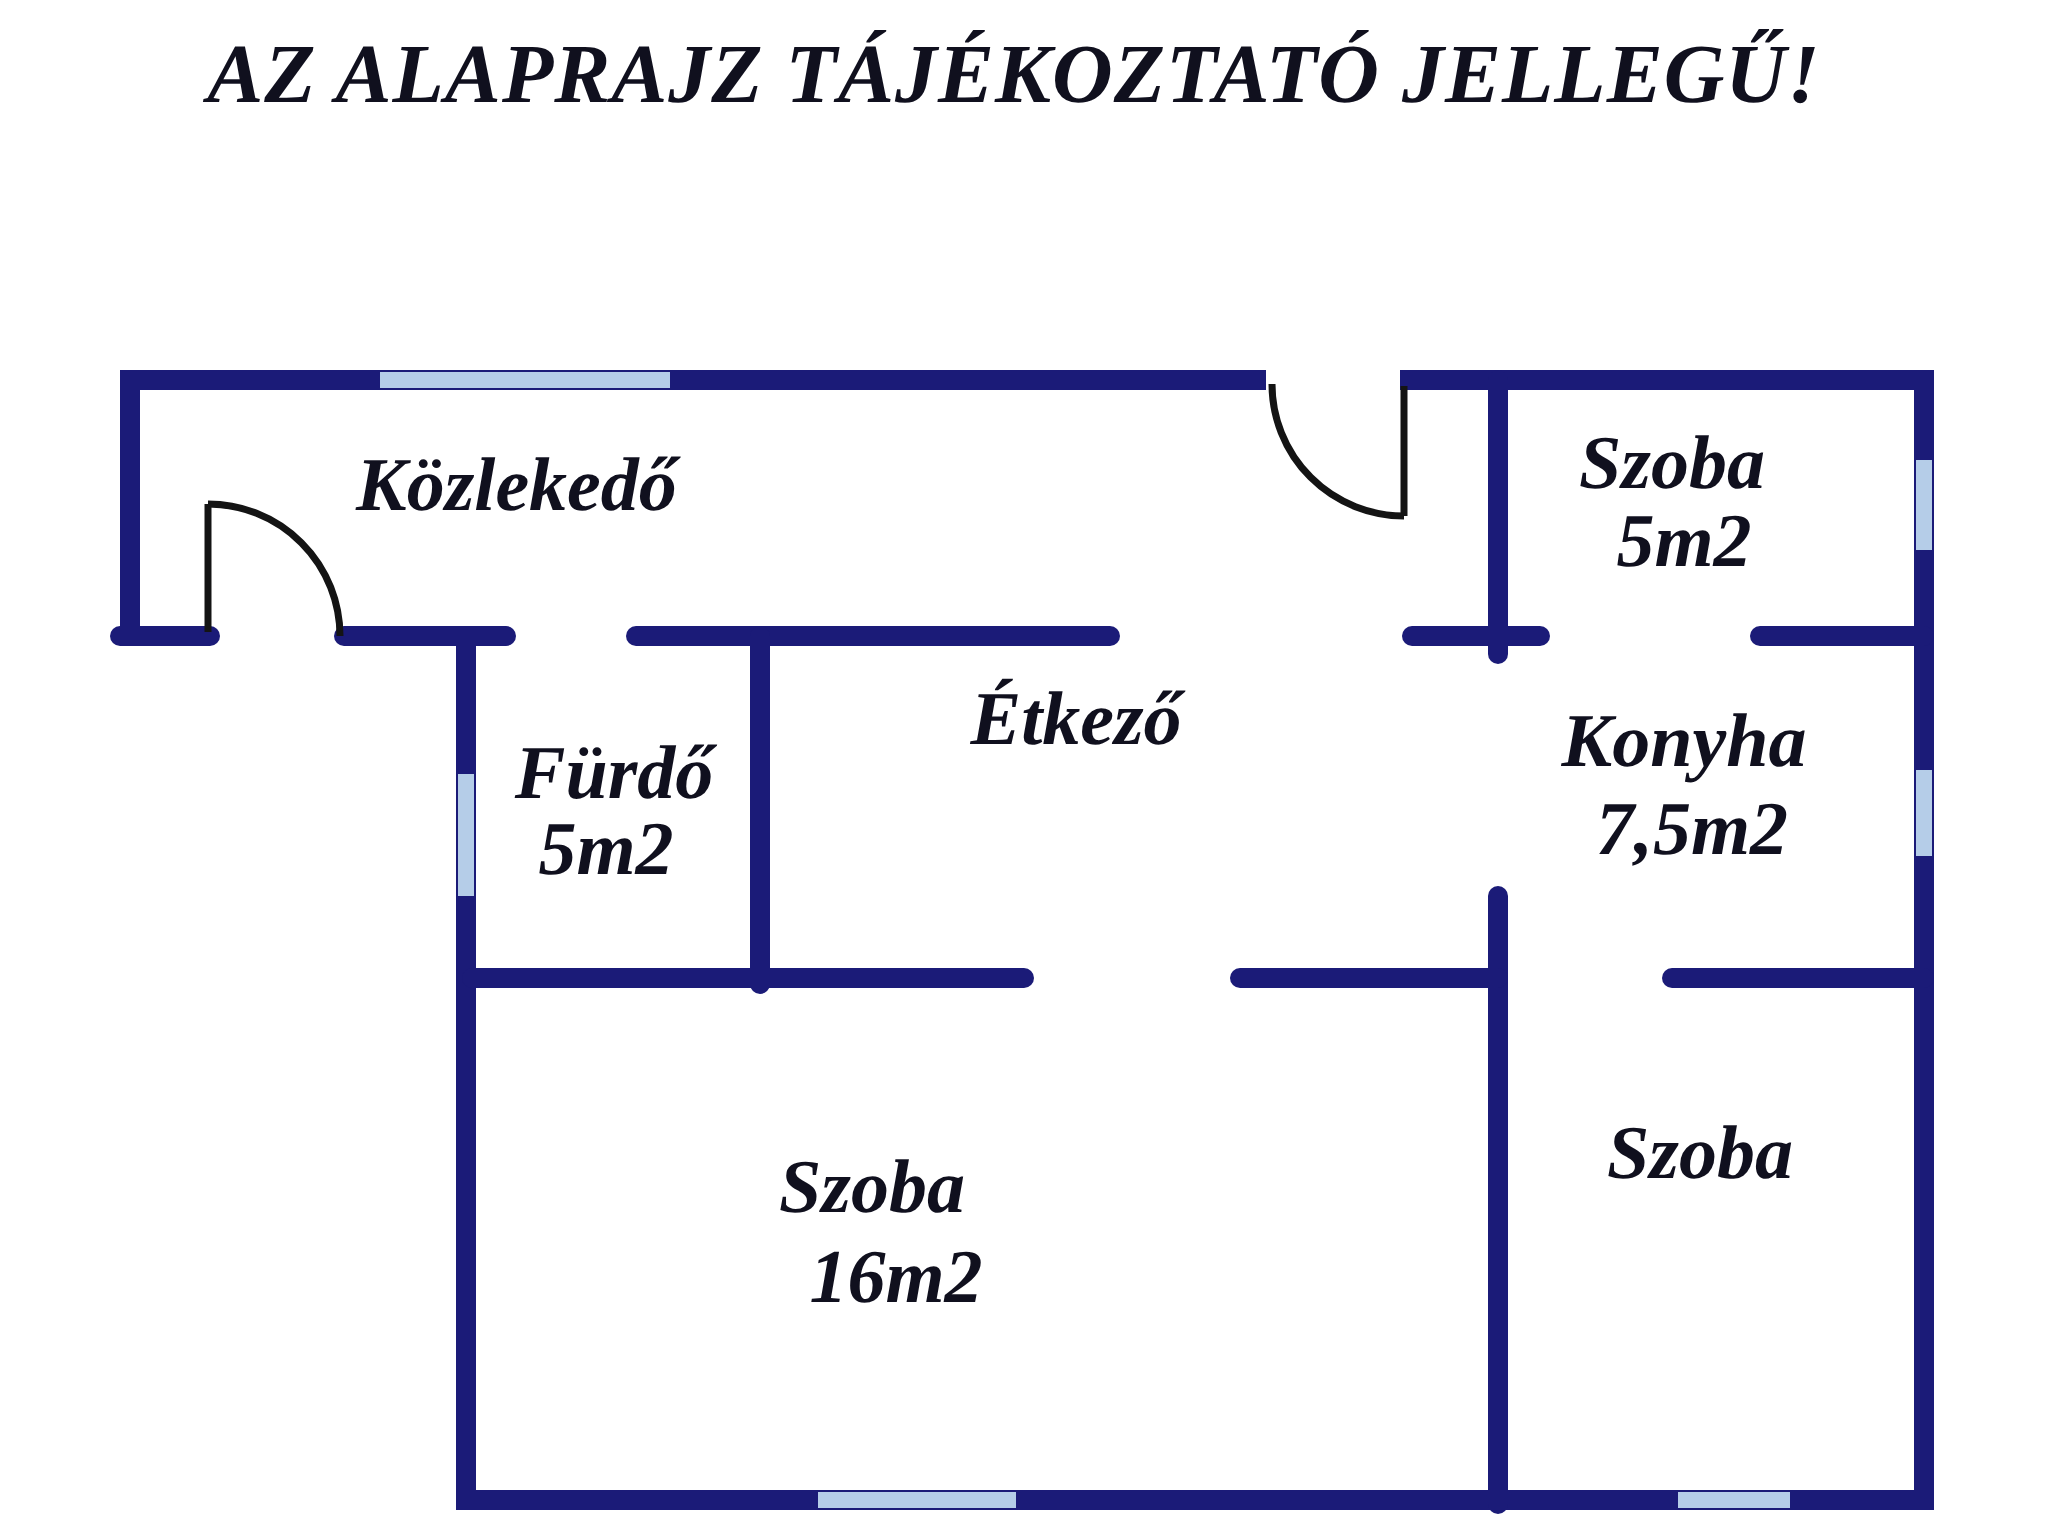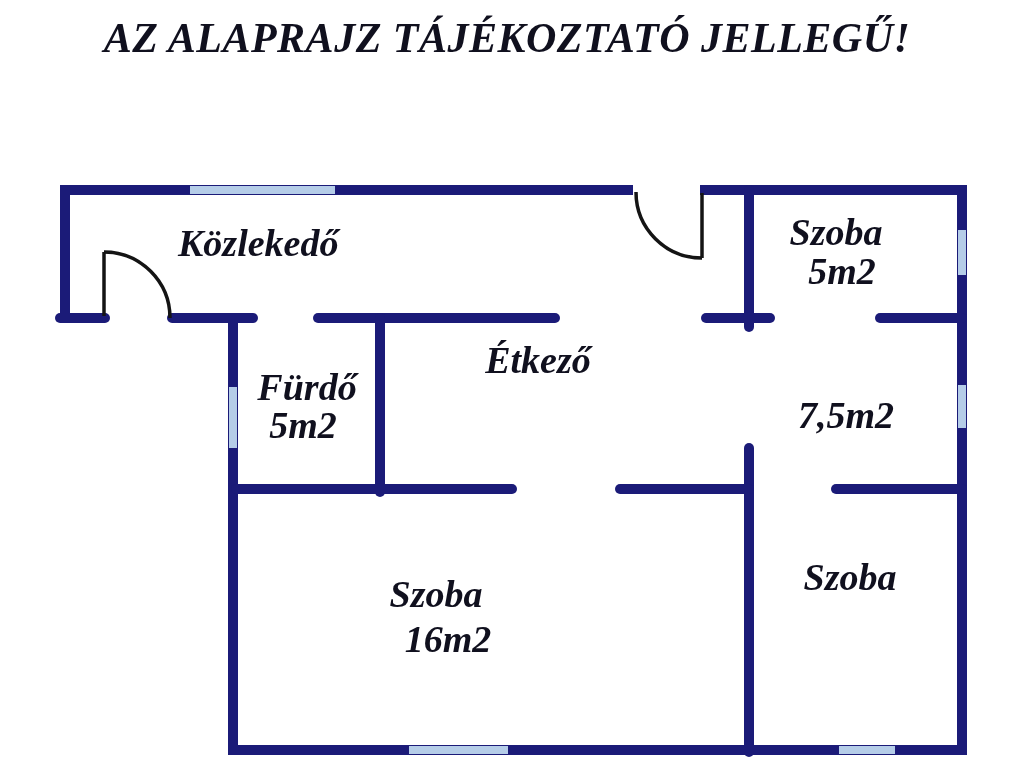--- a/index.html
+++ b/index.html
@@ -72,20 +72,21 @@
   <div class="lbl" style="left:178px;top:224px;">Közlekedő</div>
 
   <div class="lbl ctr" style="left:726px;top:213px;">Szoba</div>
   <div class="lbl ctr" style="left:732px;top:252px;">5m2</div>
 
   <div class="lbl ctr" style="left:197px;top:368px;">Fürdő</div>
   <div class="lbl ctr" style="left:193px;top:406px;">5m2</div>
 
   <div class="lbl ctr" style="left:428px;top:341px;">Étkező</div>
 
+  <div class="lbl ctr" style="left:732px;top:352px;">Konyha</div>
   <div class="lbl ctr" style="left:736px;top:396px;">7,5m2</div>
 
   <div class="lbl ctr" style="left:326px;top:575px;">Szoba</div>
   <div class="lbl ctr" style="left:338px;top:620px;text-align:center;">16m2</div>
 
   <div class="lbl ctr" style="left:740px;top:558px;">Szoba</div>
 
 </div>
 
 </body></html>

